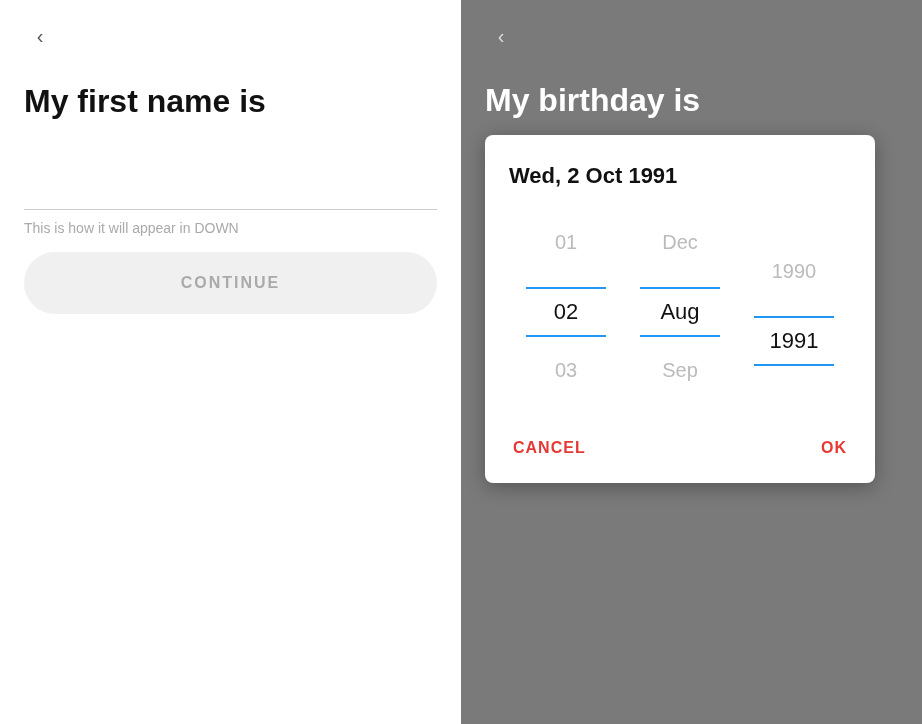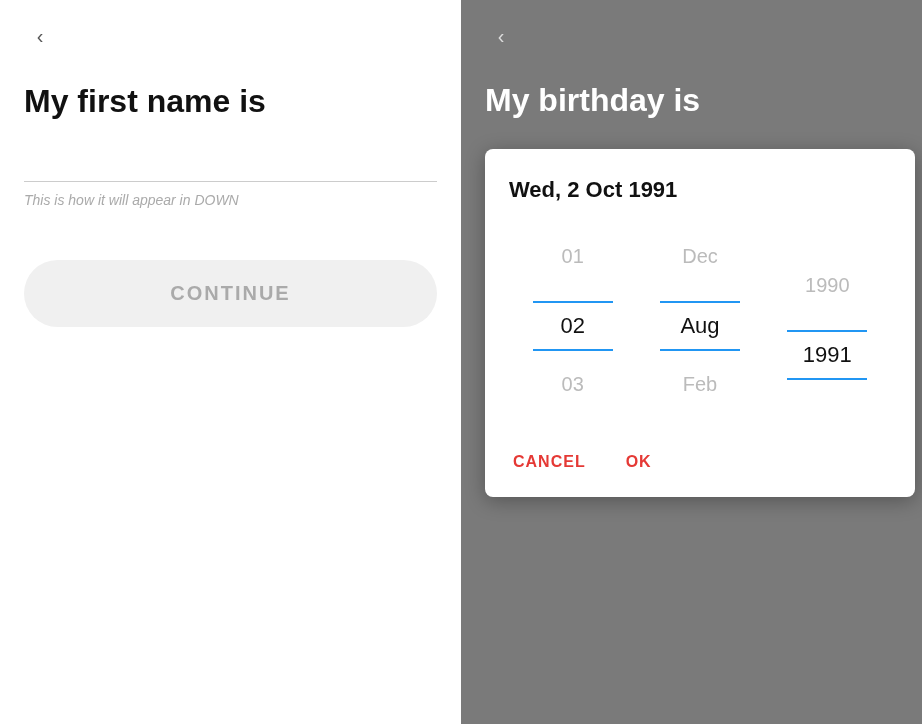--- a/index.html
+++ b/index.html
@@ -36,50 +36,49 @@
       cursor: pointer;
       color: #555;
       font-size: 20px;
       margin-bottom: 30px;
     }
 
     .page-title {
       font-size: 32px;
       font-weight: 700;
       color: #111;
-      margin-bottom: 24px;
+      margin-bottom: 52px;
       line-height: 1.2;
     }
 
     .name-input {
       width: 100%;
       border: none;
       border-bottom: 1.5px solid #ccc;
       outline: none;
       font-size: 18px;
       padding: 8px 0;
       margin-bottom: 10px;
       color: #111;
       background: transparent;
     }
 
     .input-hint {
       font-size: 14px;
       color: #aaa;
-      margin-bottom: 52px;
-      font-style: italic;
+      margin-bottom: 16px;
     }
 
     .continue-btn {
       width: 100%;
       padding: 22px 0;
       background: #f0f0f0;
       border: none;
       border-radius: 40px;
-      font-size: 20px;
+      font-size: 16px;
       font-weight: 600;
       letter-spacing: 2px;
       color: #aaa;
       cursor: pointer;
       text-align: center;
     }
 
     
     .right-panel {
       width: 461px;
@@ -101,28 +100,28 @@
       cursor: pointer;
       color: #ddd;
       font-size: 20px;
       margin-bottom: 30px;
     }
 
     .right-title {
       font-size: 32px;
       font-weight: 700;
       color: #fff;
-      margin-bottom: 30px;
+      margin-bottom: 16px;
     }
 
     
     .date-dialog {
       background: #fff;
       border-radius: 8px;
-      width: 430px;
+      width: 390px;
       padding: 28px 24px 20px 24px;
       box-shadow: 0 4px 20px rgba(0,0,0,0.3);
     }
 
     .dialog-date-title {
       font-size: 22px;
       font-weight: 700;
       color: #111;
       margin-bottom: 28px;
     }
@@ -176,21 +175,21 @@
       position: absolute;
       bottom: 0;
       left: 0;
       right: 0;
       height: 2px;
       background: #2196F3;
     }
 
     .dialog-actions {
       display: flex;
-      justify-content: flex-start;
+      justify-content: space-between;
       gap: 32px;
       padding-top: 8px;
     }
 
     .dialog-btn {
       font-size: 16px;
       font-weight: 700;
       letter-spacing: 1px;
       color: #e53935;
       background: none;
@@ -225,21 +224,21 @@
 
       <div class="picker-column">
         <div class="picker-item">01</div>
         <div class="picker-item selected">02</div>
         <div class="picker-item">03</div>
       </div>
 
       <div class="picker-column">
         <div class="picker-item">Dec</div>
         <div class="picker-item selected">Aug</div>
-        <div class="picker-item">Feb</div>
+        <div class="picker-item">Sep</div>
       </div>
 
       <div class="picker-column">
         <div class="picker-item">1990</div>
         <div class="picker-item selected">1991</div>
       </div>
     </div>
 
     <div class="dialog-actions">
       <button class="dialog-btn">CANCEL</button>

